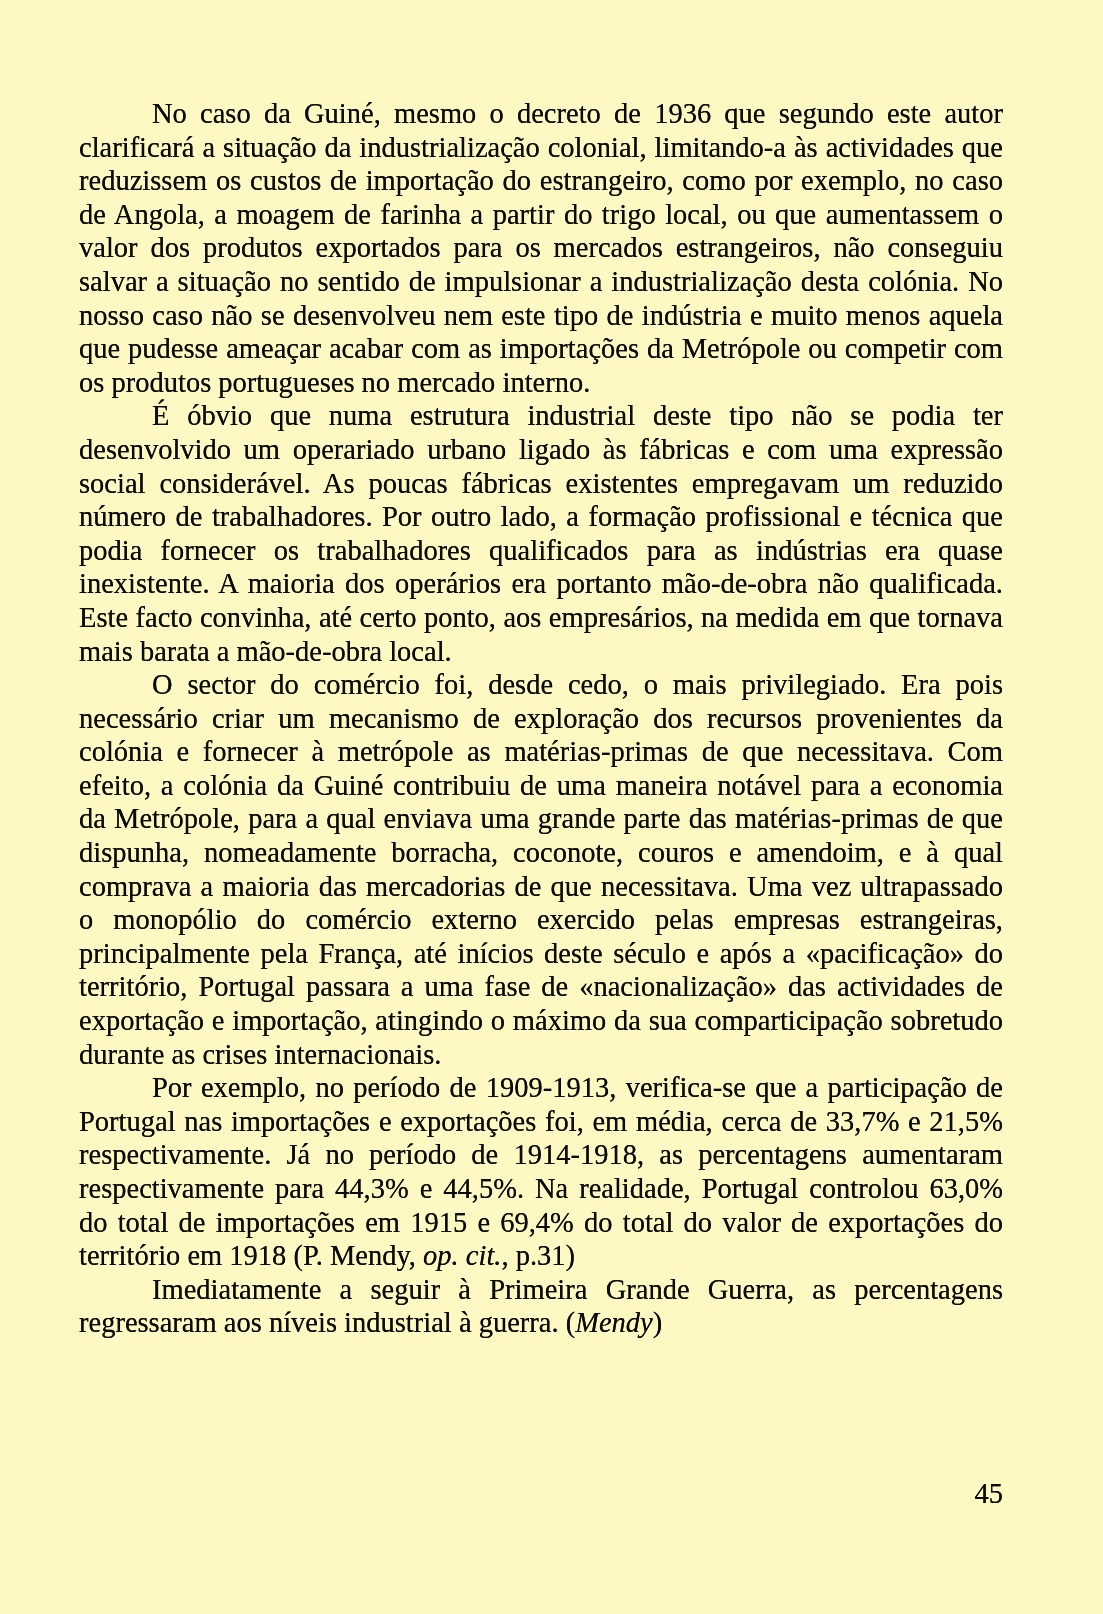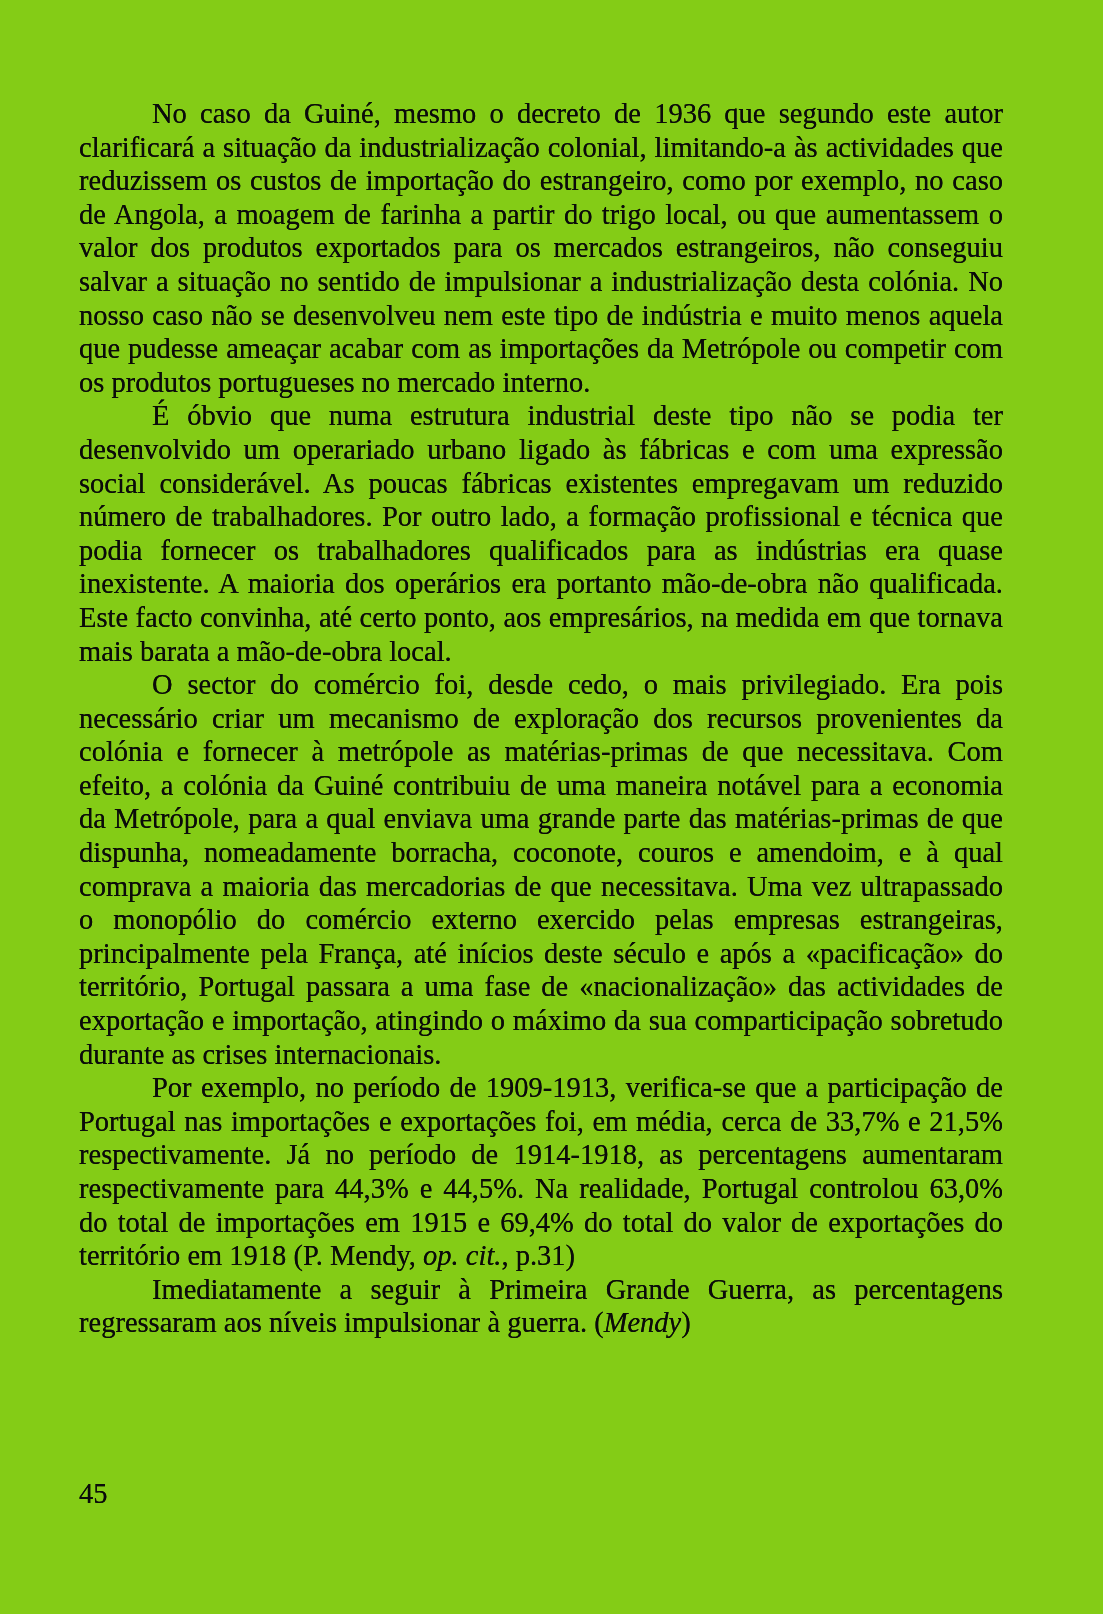--- a/index.html
+++ b/index.html
@@ -4,21 +4,21 @@
 <style>
   html, body {
     margin: 0;
     padding: 0;
     background: #ffffff;
   }
   .page {
     position: relative;
     width: 1103px;
     height: 1614px;
-    background: #84cc16;
+    background: #fef9c3;
     overflow: hidden;
   }
   .text-block {
     position: absolute;
     left: 79px;
     top: 97px;
     width: 924px;
     font-family: "Liberation Serif", serif;
     font-size: 28.5px;
     line-height: 33.6px;
@@ -32,33 +32,33 @@
     text-indent: 73px;
   }
   .text-block em {
     font-style: italic;
   }
   .page-number {
     position: absolute;
     left: 79px;
     top: 1478px;
     width: 924px;
-    text-align: left;
+    text-align: right;
     font-family: "Liberation Serif", serif;
     font-size: 28.5px;
     color: #0b0b0b;
     text-shadow: 0 0 0.5px rgba(0,0,0,0.85);
   }
 </style>
 </head>
 <body>
 
 <div class="page">
   <div class="text-block">
     <p>No caso da Guiné, mesmo o decreto de 1936 que segundo este autor clarificará a situação da industrialização colonial, limitando-a às actividades que reduzissem os custos de importação do estrangeiro, como por exemplo, no caso de Angola, a moagem de farinha a partir do trigo local, ou que aumentassem o valor dos produtos exportados para os mercados estrangeiros, não conseguiu salvar a situação no sentido de impulsionar a industrialização desta colónia. No nosso caso não se desenvolveu nem este tipo de indústria e muito menos aquela que pudesse ameaçar acabar com as importações da Metrópole ou competir com os produtos portugueses no mercado interno.</p>
     <p>É óbvio que numa estrutura industrial deste tipo não se podia ter desenvolvido um operariado urbano ligado às fábricas e com uma expressão social considerável. As poucas fábricas existentes empregavam um reduzido número de trabalhadores. Por outro lado, a formação profissional e técnica que podia fornecer os trabalhadores qualificados para as indústrias era quase inexistente. A maioria dos operários era portanto mão-de-obra não qualificada. Este facto convinha, até certo ponto, aos empresários, na medida em que tornava mais barata a mão-de-obra local.</p>
     <p>O sector do comércio foi, desde cedo, o mais privilegiado. Era pois necessário criar um mecanismo de exploração dos recursos provenientes da colónia e fornecer à metrópole as matérias-primas de que necessitava. Com efeito, a colónia da Guiné contribuiu de uma maneira notável para a economia da Metrópole, para a qual enviava uma grande parte das matérias-primas de que dispunha, nomeadamente borracha, coconote, couros e amendoim, e à qual comprava a maioria das mercadorias de que necessitava. Uma vez ultrapassado o monopólio do comércio externo exercido pelas empresas estrangeiras, principalmente pela França, até inícios deste século e após a «pacificação» do território, Portugal passara a uma fase de «nacionalização» das actividades de exportação e importação, atingindo o máximo da sua comparticipação sobretudo durante as crises internacionais.</p>
     <p><span>Por exemplo, no período de 1909-1913, verifica-se que a participação de Portugal nas importações e exportações foi, em média, cerca de 33,7% e 21,5% respectivamente. Já no período de 1914-1918, as percentagens aumentaram respectivamente para 44,3% e 44,5%. Na realidade, Portugal controlou 63,0% do total de importações em 1915 e 69,4% do total do valor de exportações do território em 1918 (P. Mendy, </span><em>op. cit.</em><span>, p.31)</span></p>
-    <p><span>Imediatamente a seguir à Primeira Grande Guerra, as percentagens regressaram aos níveis impulsionar à guerra. (</span><em>Mendy</em><span>)</span></p>
+    <p><span>Imediatamente a seguir à Primeira Grande Guerra, as percentagens regressaram aos níveis industrial à guerra. (</span><em>Mendy</em><span>)</span></p>
   </div>
 
   <div class="page-number">45</div>
 </div>
 
 </body></html>

